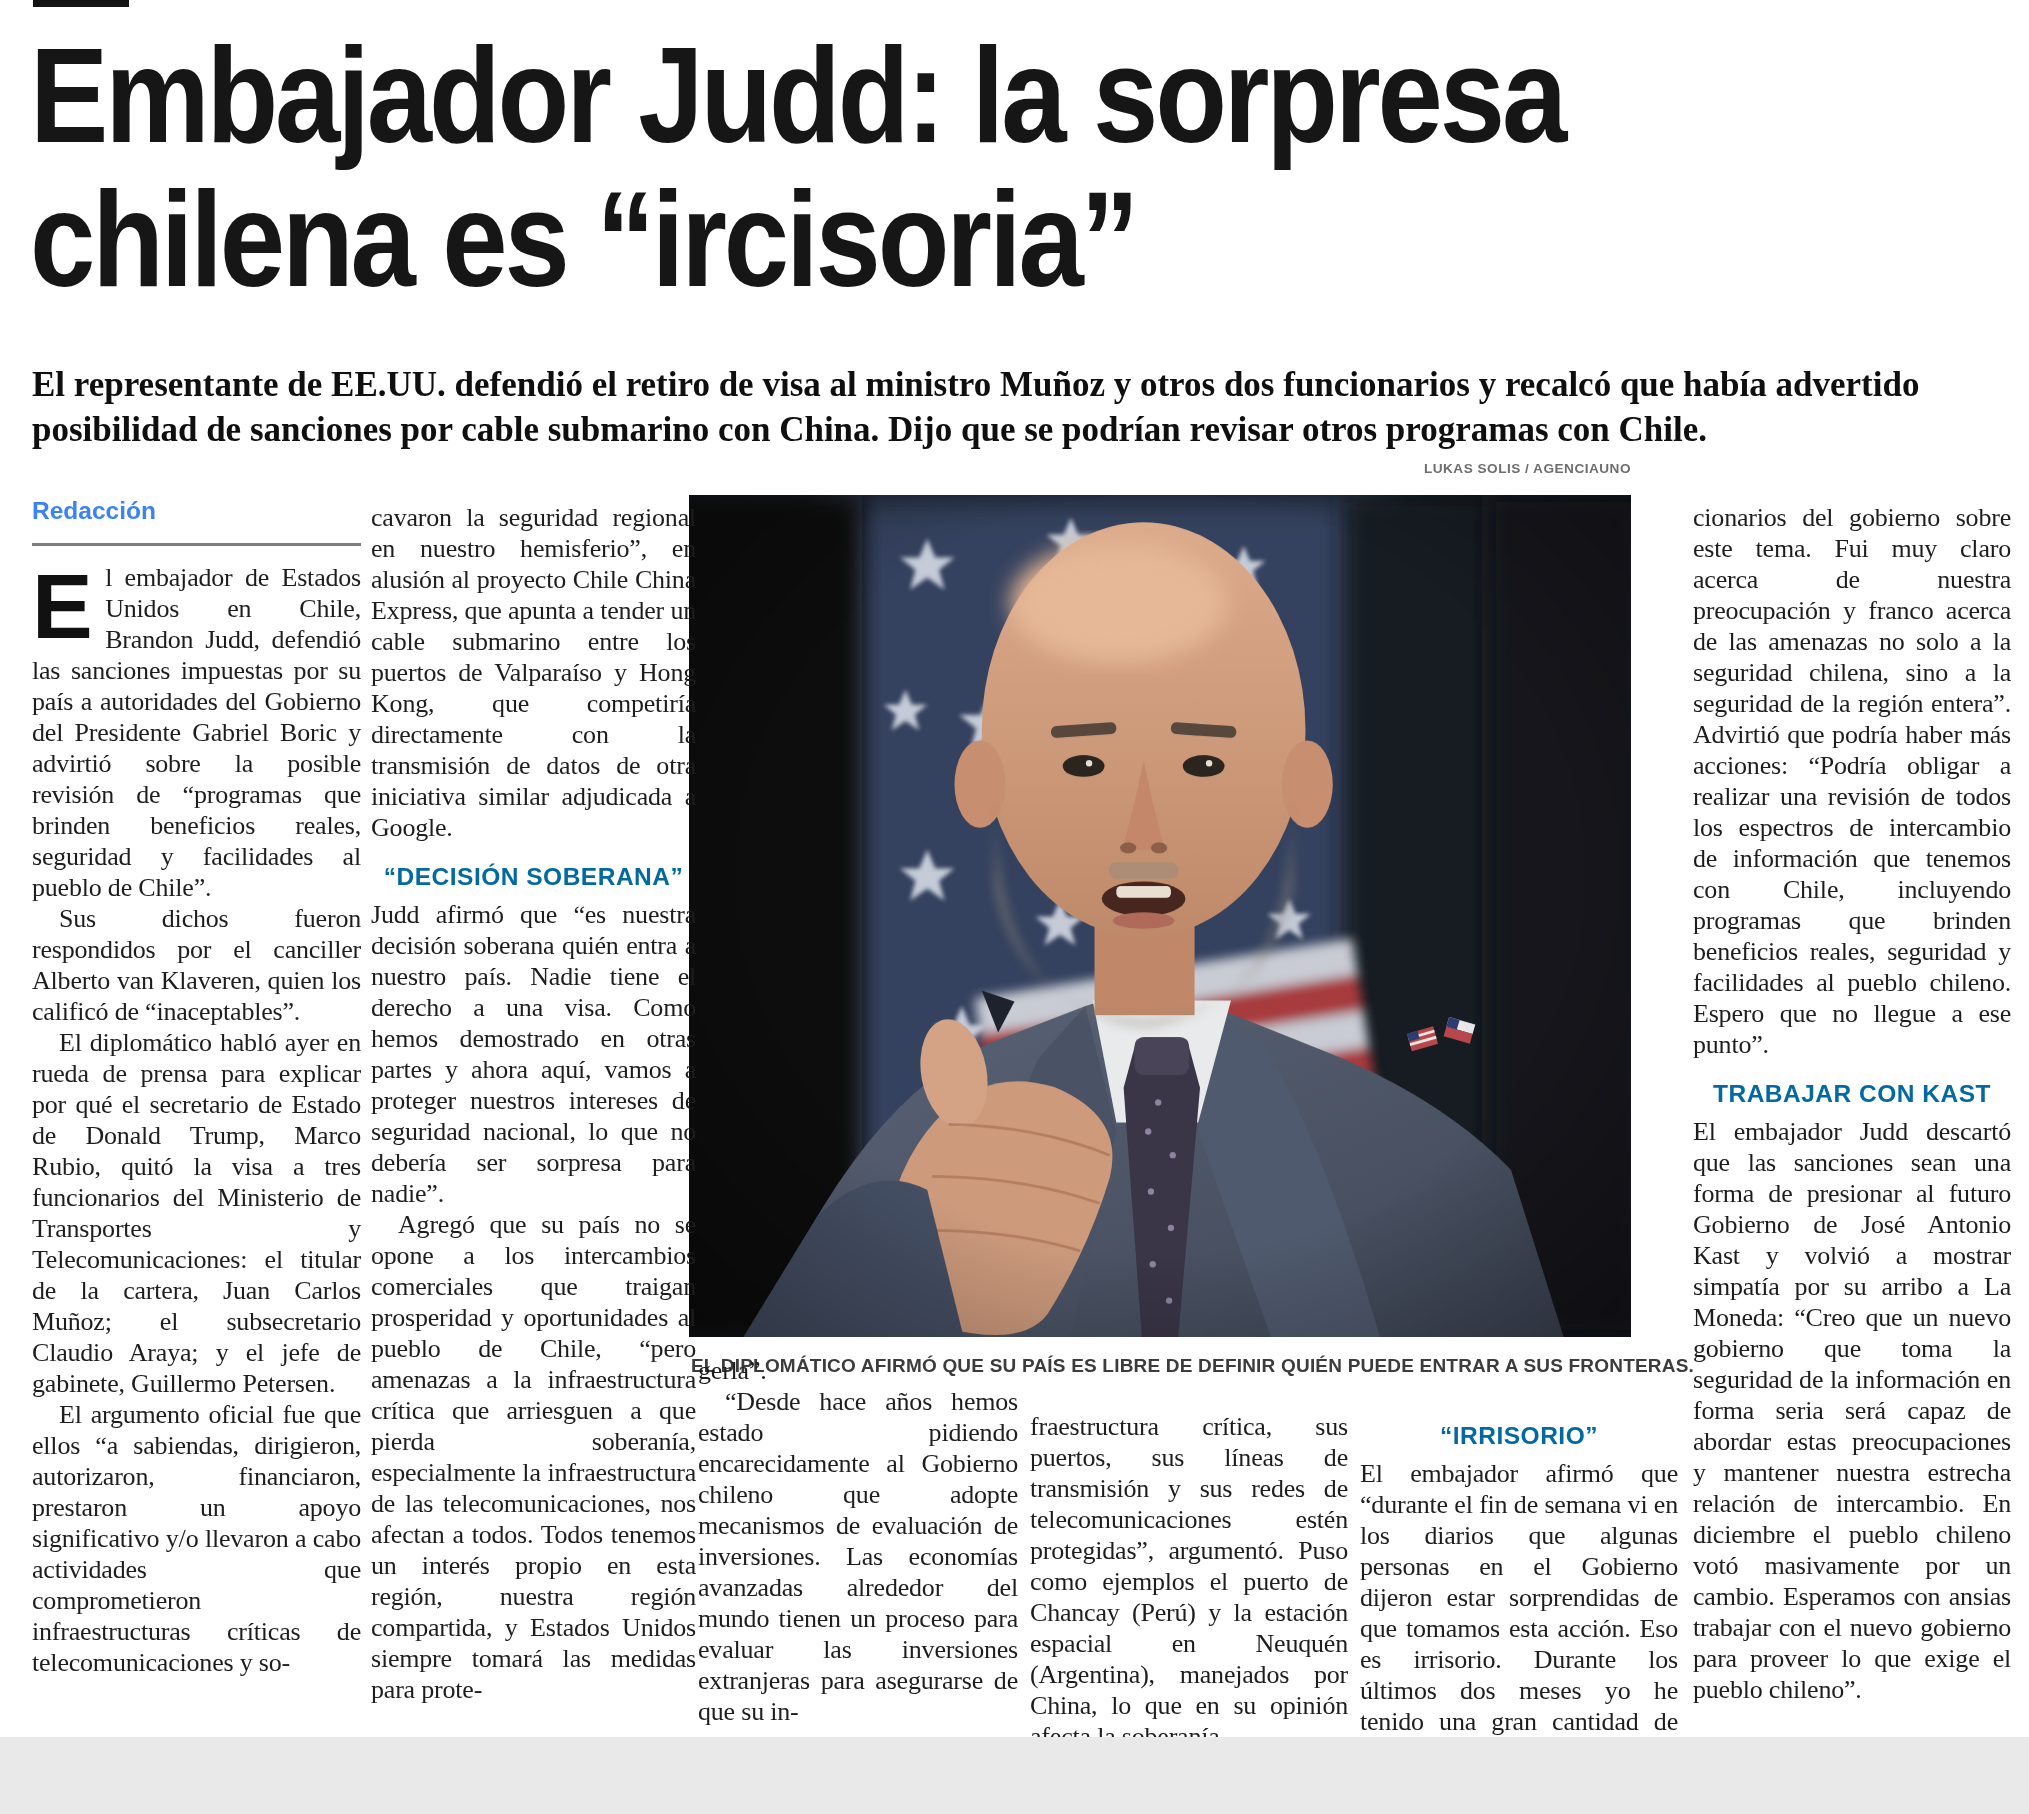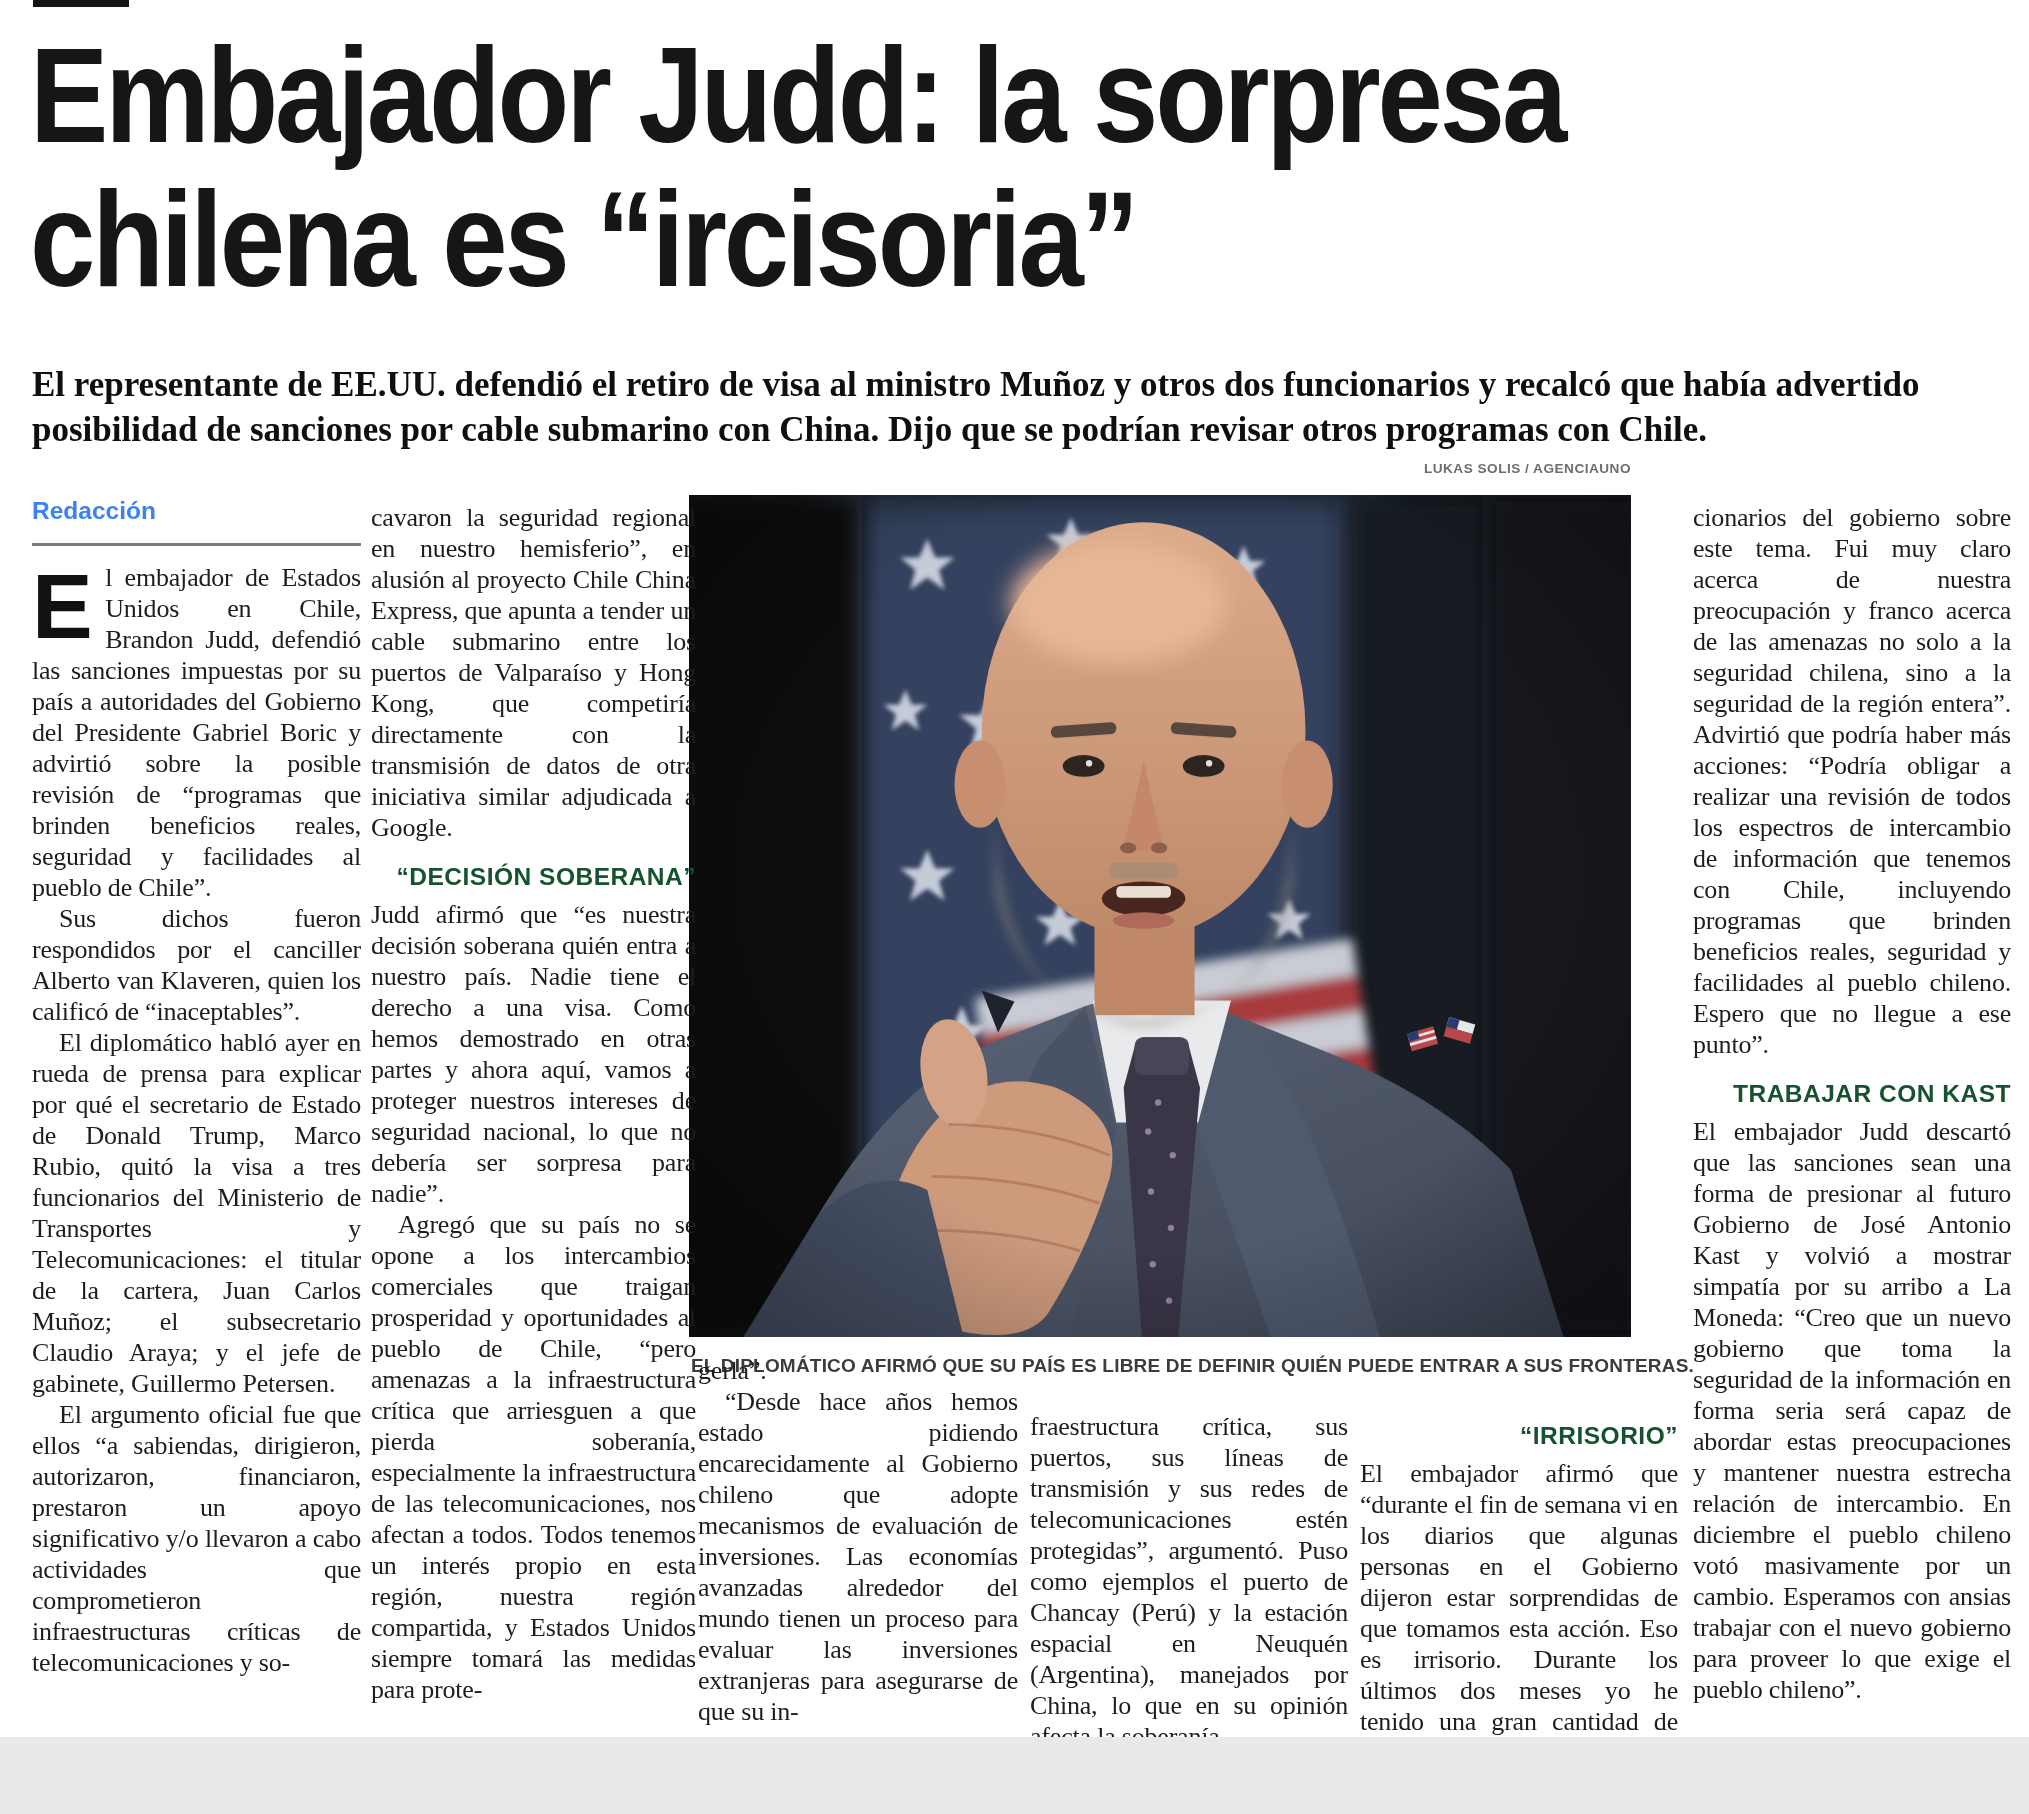--- a/index.html
+++ b/index.html
@@ -23,21 +23,21 @@
           font-family:"Liberation Sans",sans-serif;font-weight:bold;
           font-size:13.6px;letter-spacing:0.5px;color:#6e6e6e;}
   #caption{left:691px;top:1355px;width:942px;font-family:"Liberation Sans",sans-serif;
            font-weight:bold;font-size:19px;letter-spacing:0.2px;color:#3c3c3c;white-space:nowrap;}
   
   .col{position:absolute;font-family:"Liberation Serif",serif;font-size:26px;
        line-height:31px;color:#1d1d1d;text-align:justify;letter-spacing:-0.2px;}
   .col p{margin:0;}
   .col p.ind{text-indent:27px;}
   .subhead{font-family:"Liberation Sans",sans-serif;font-weight:bold;font-size:24.5px;
-           letter-spacing:0.5px;color:#14532d;margin:18px 0 7.3px 0;text-align:right;}
+           letter-spacing:0.5px;color:#0369a1;margin:18px 0 7.3px 0;text-align:center;}
   .subhead.first{margin-top:12px;}
   #col1{left:32px;top:562px;width:329px;}
   #col2{left:371px;top:502px;width:325px;}
   #col3{left:698px;top:1355px;width:320px;}
   #col4{left:1030px;top:1411px;width:318px;}
   #col5{left:1360px;top:1408px;width:318px;}
   #col6{left:1693px;top:502px;width:318px;}
   
   .dropcap{float:left;font-family:"Liberation Sans",sans-serif;font-weight:bold;
            font-size:91px;line-height:78px;padding:5.5px 12.7px 0 0;color:#111;}

